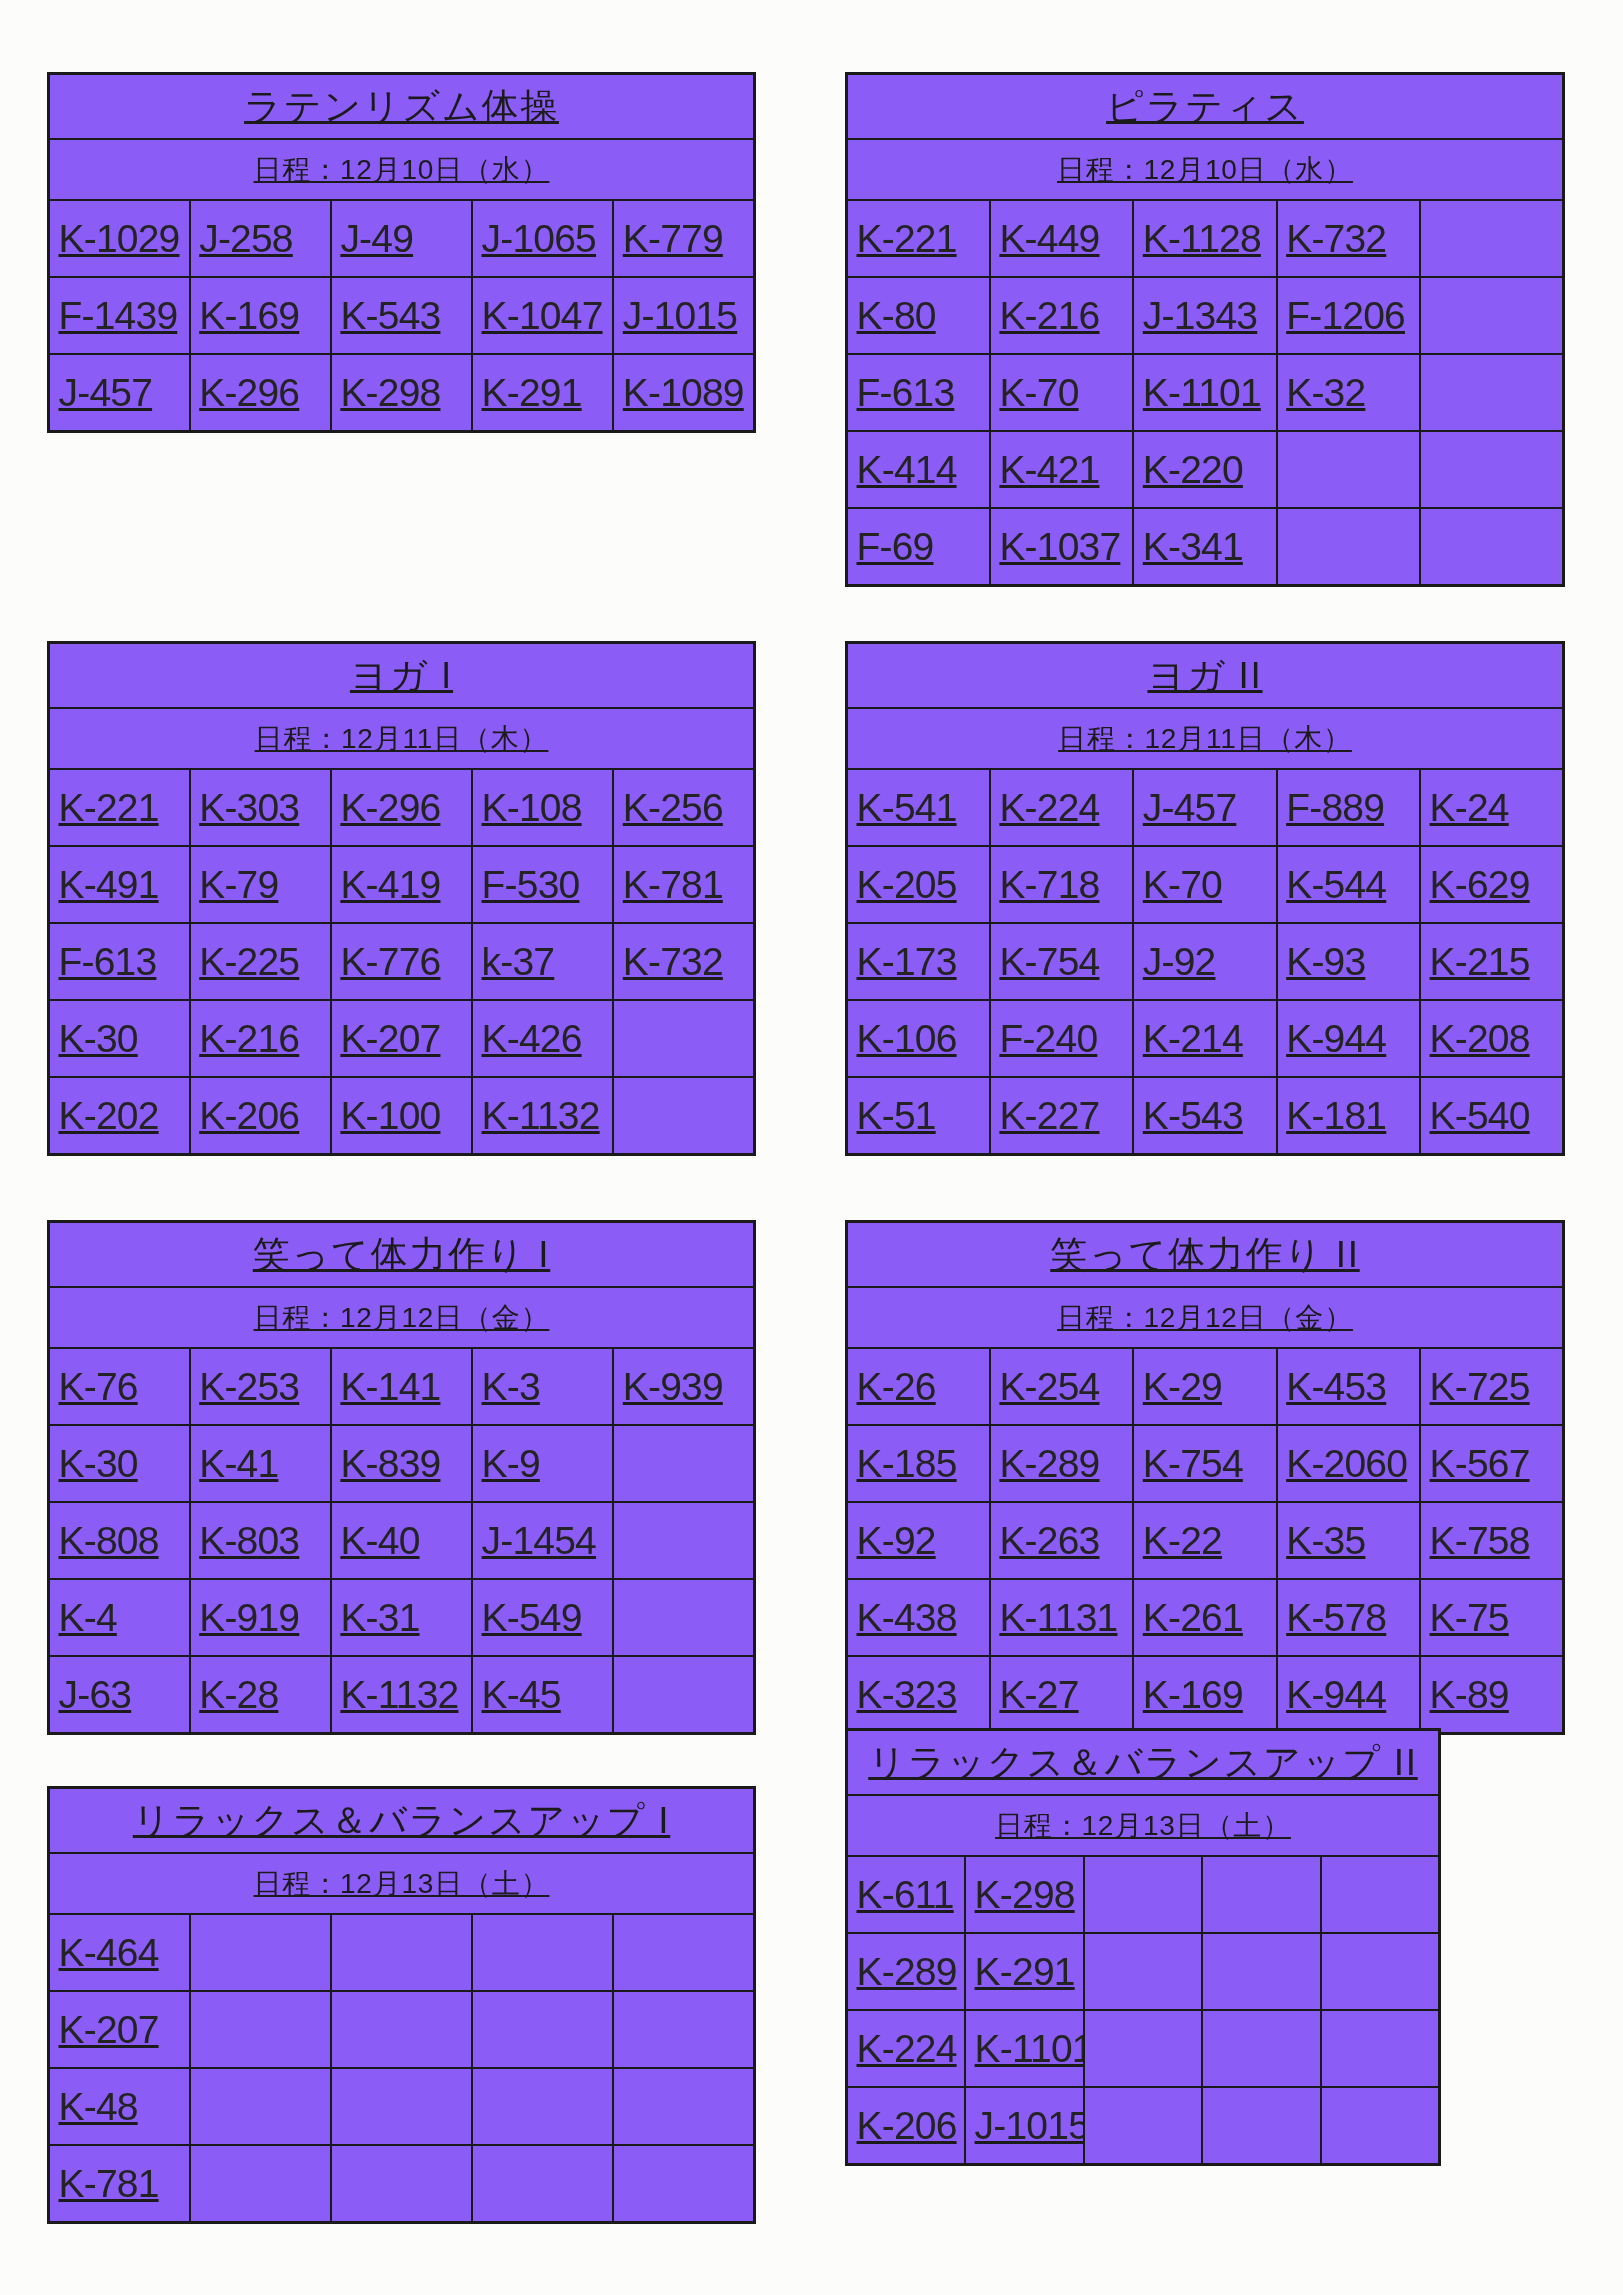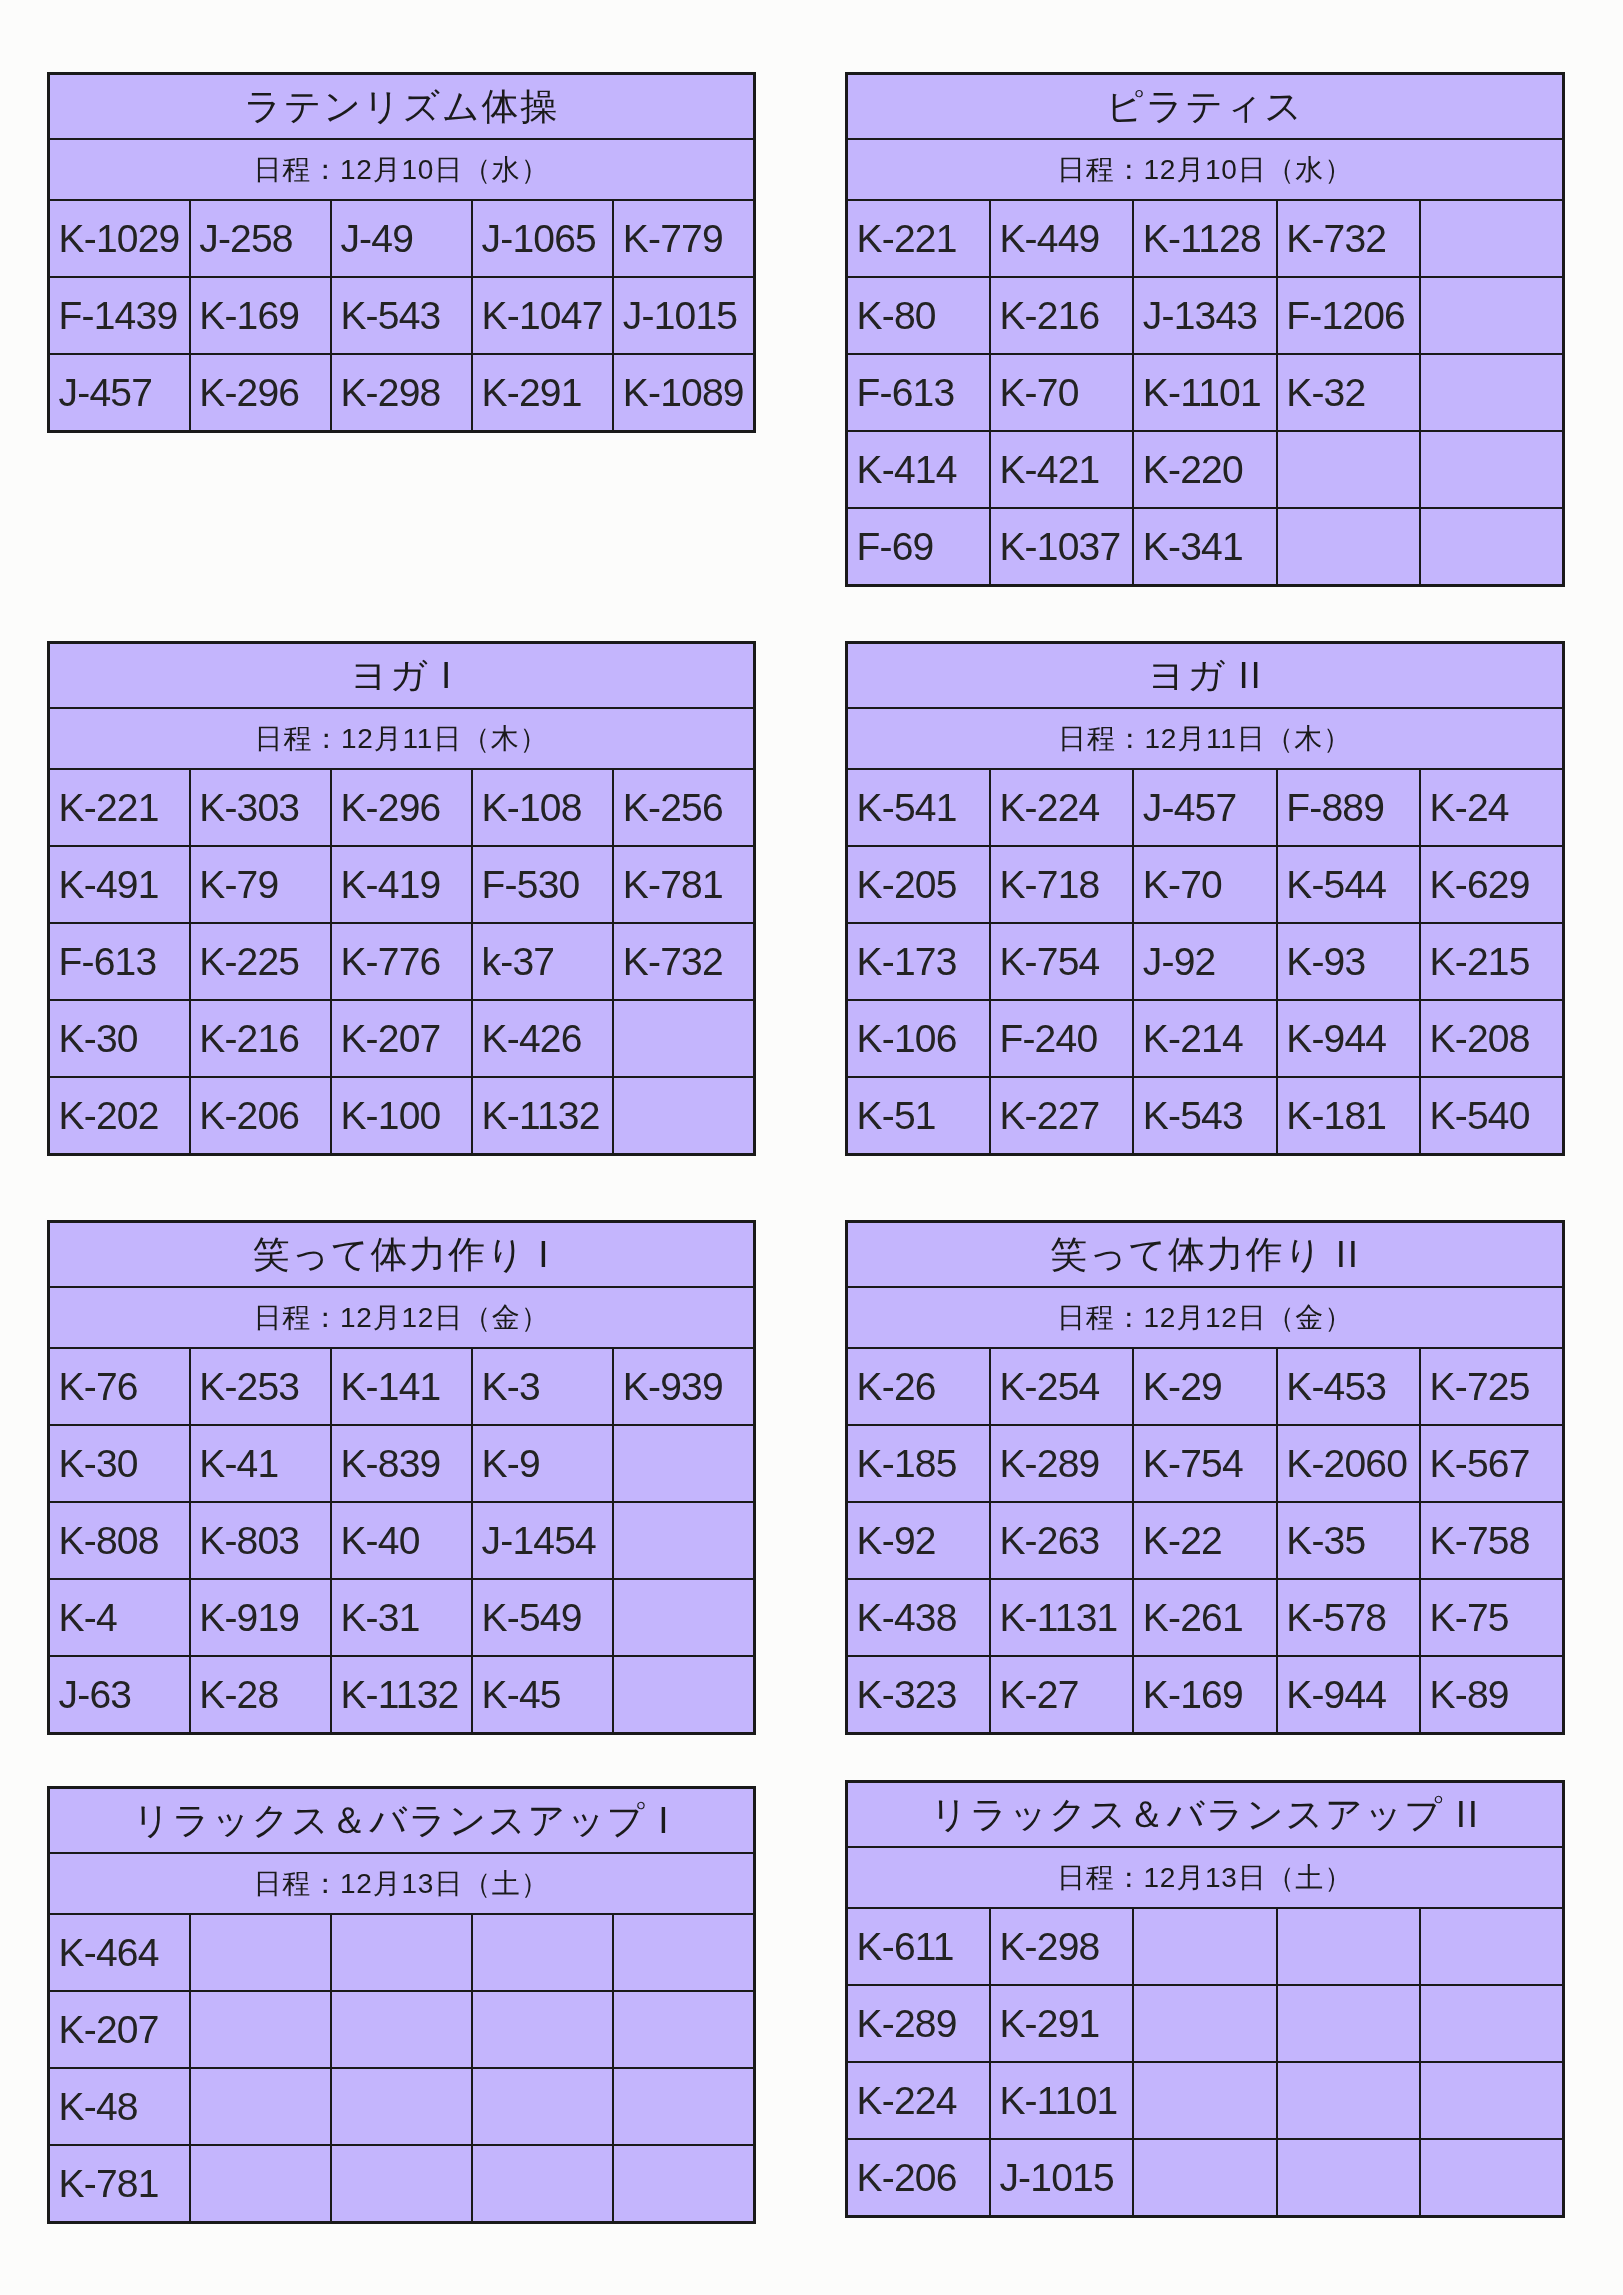--- a/index.html
+++ b/index.html
@@ -16,22 +16,23 @@
     color: #1b1b1b;
     overflow: hidden;
   }
   .tbl-wrap {
     position: absolute;
   }
   table.sched {
     width: 100%;
     border-collapse: collapse;
     table-layout: fixed;
-    background: #c4b5fd;
+    background: #8b5cf6;
     border: 3.4px solid #1a1a1a;
+    text-decoration: underline;
   }
   table.sched td {
     border: 2.5px solid #1a1a1a;
     vertical-align: middle;
     overflow: hidden;
     white-space: nowrap;
   }
   td.title-cell {
     height: 61px;
     text-align: center;
@@ -412,21 +413,21 @@
           <tr>
             <td class="code-cell">K-781</td>
             <td class="code-cell"></td>
             <td class="code-cell"></td>
             <td class="code-cell"></td>
             <td class="code-cell"></td>
           </tr>
         </tbody>
       </table>
     </div>
-  <div class="tbl-wrap" style="left:845px;top:1780px; width:720px;border-radius:25px;">
+  <div class="tbl-wrap" style="left:845px;top:1728px; width:596px;border-radius:25px;">
       <table class="sched">
         <colgroup>
           <col>
           <col>
           <col>
           <col>
           <col>
         </colgroup>
         <tbody>
           <tr>

